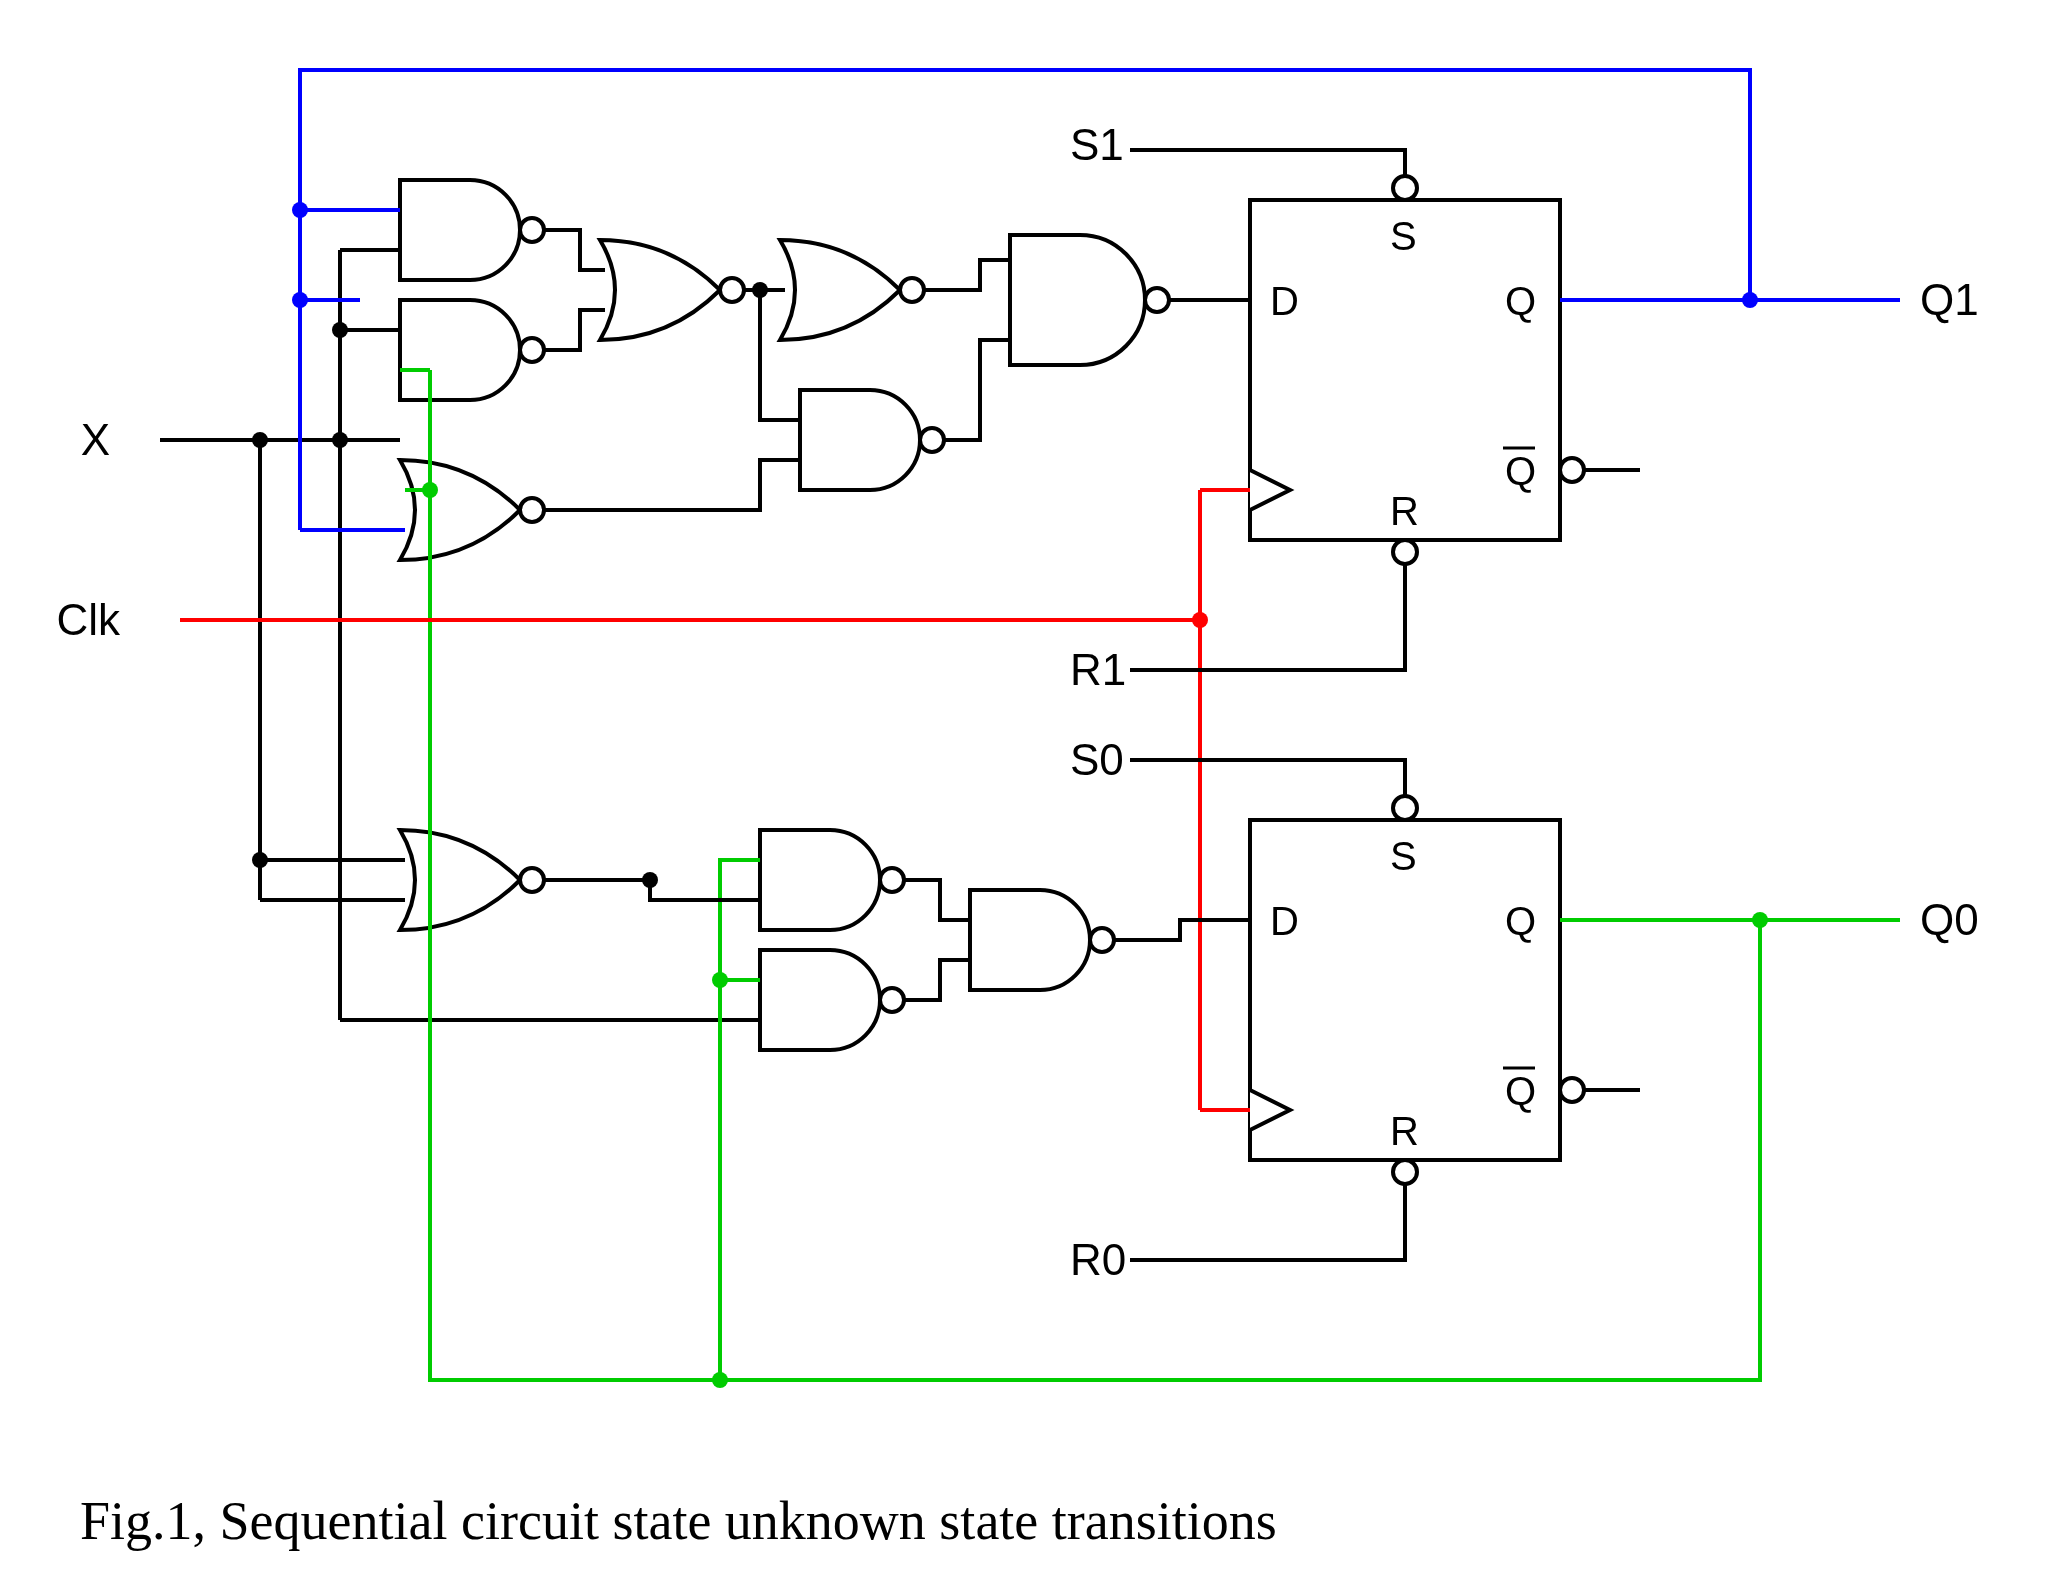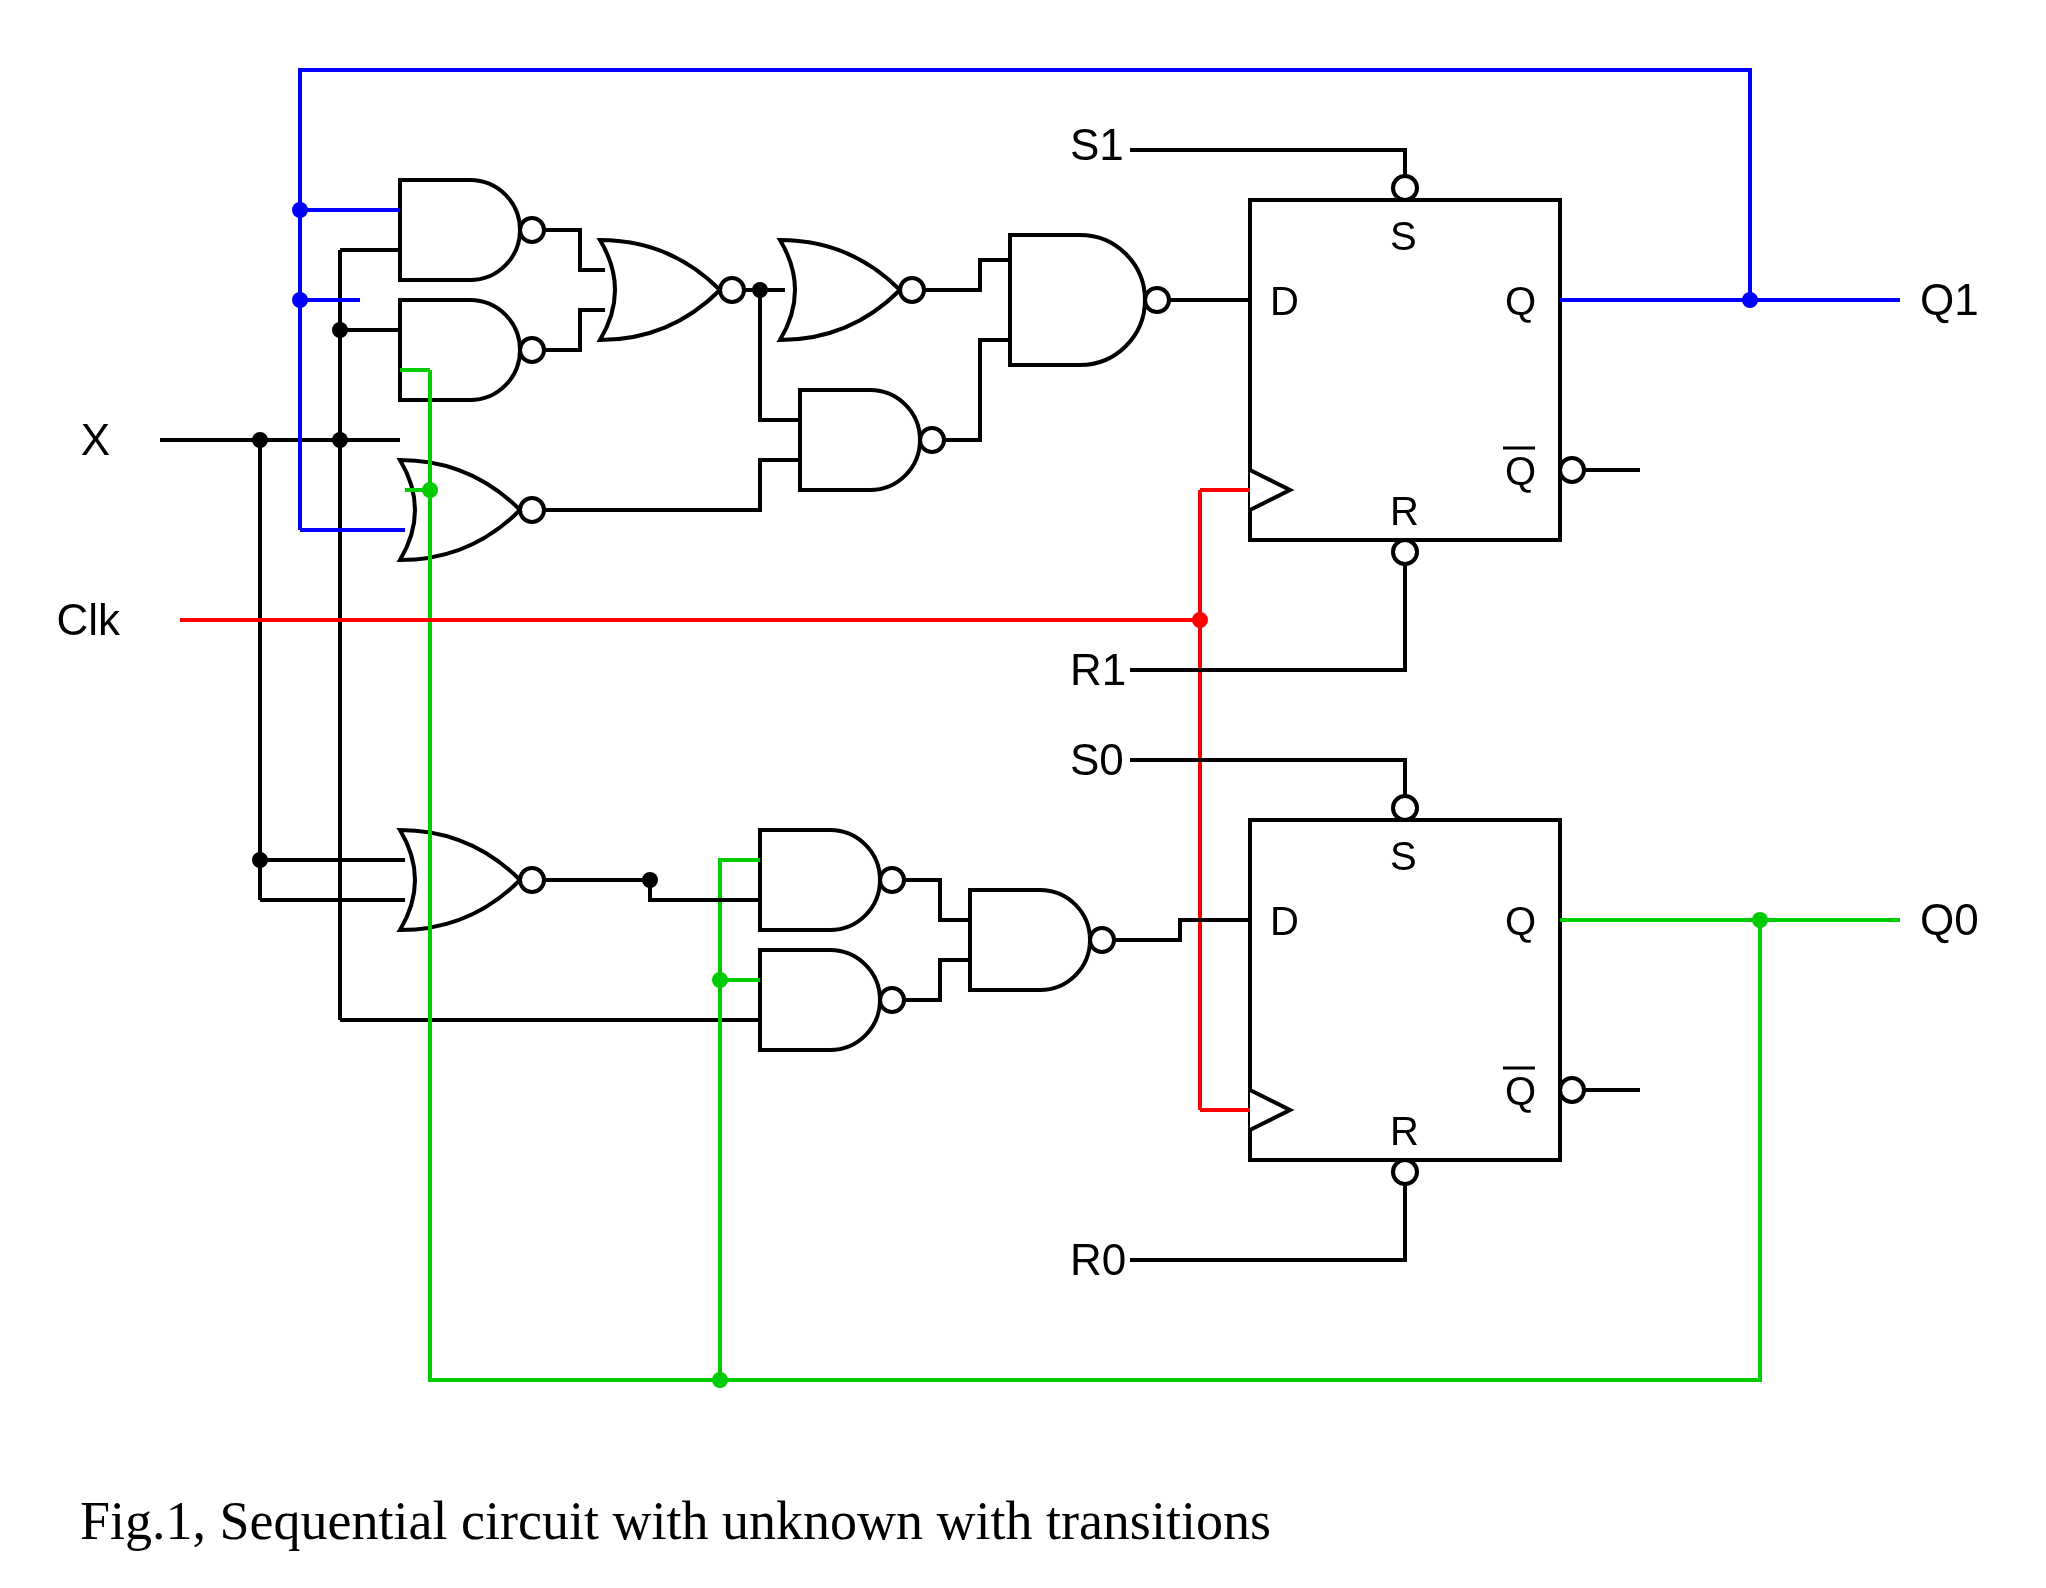--- a/index.html
+++ b/index.html
@@ -257,15 +257,15 @@
   <text class="sig-label" x="120" y="635" text-anchor="end" fill="#b00000">Clk</text>
   <text class="sig-label" x="1070" y="160">S1</text>
   <text class="sig-label" x="1070" y="685">R1</text>
   <text class="sig-label" x="1070" y="775">S0</text>
   <text class="sig-label" x="1070" y="1275">R0</text>
   <text class="sig-label" x="1920" y="315">Q1</text>
   <text class="sig-label" x="1920" y="935">Q0</text>
 
 </svg>
 
-<div class="caption">Fig.1, Sequential circuit with unknown with transitions</div>
+<div class="caption">Fig.1, Sequential circuit state unknown state transitions</div>
 
 </div>
 
 </body></html>

